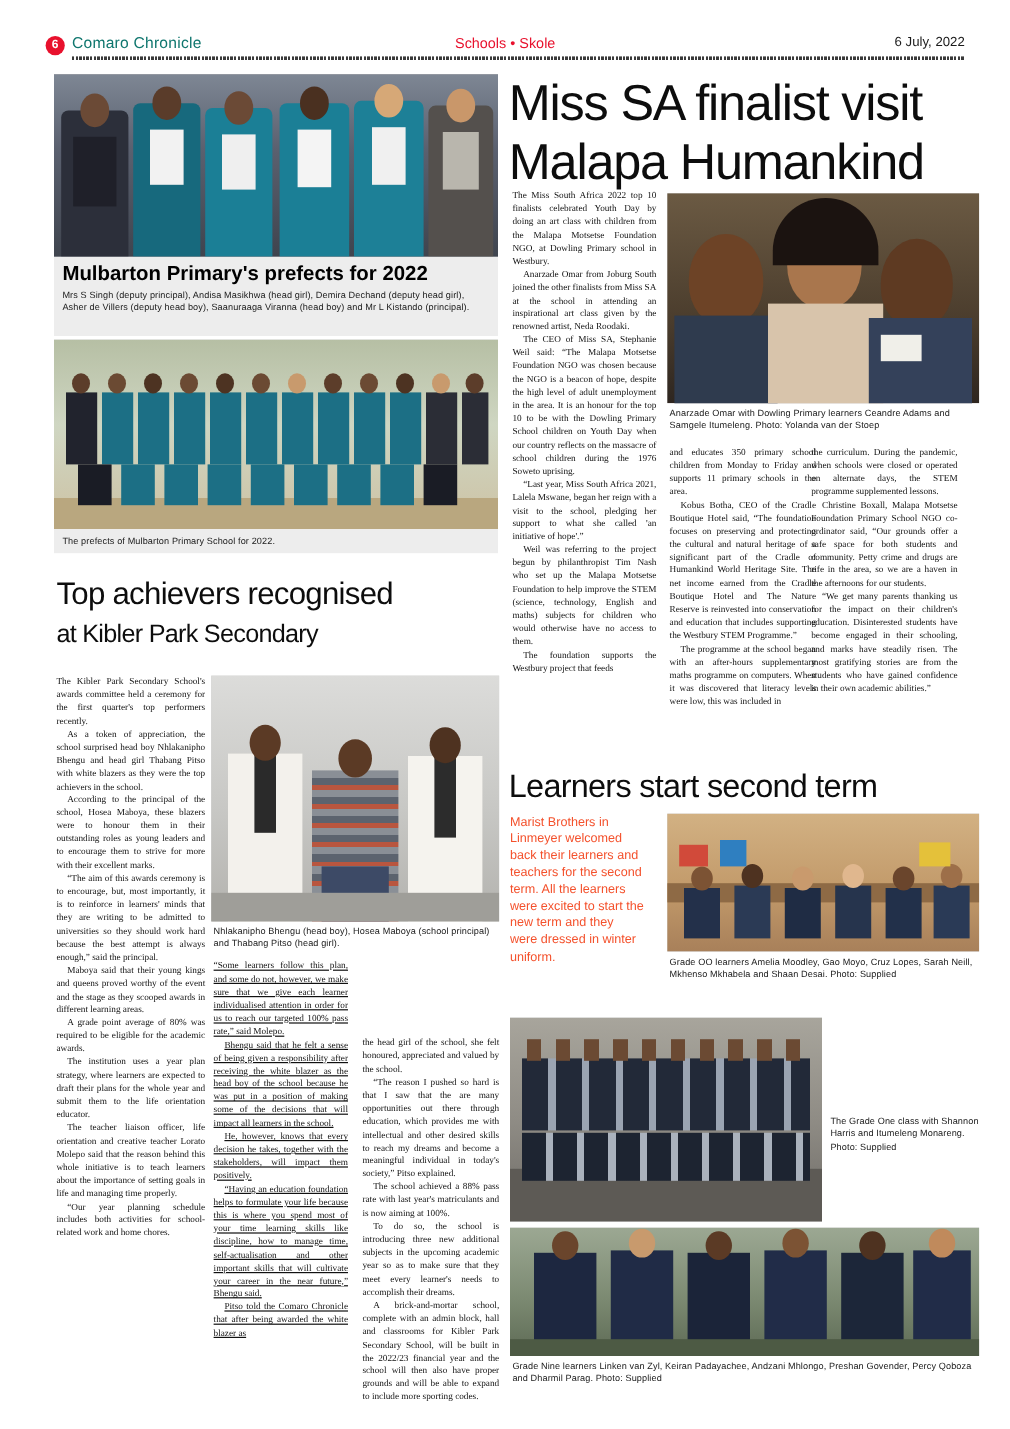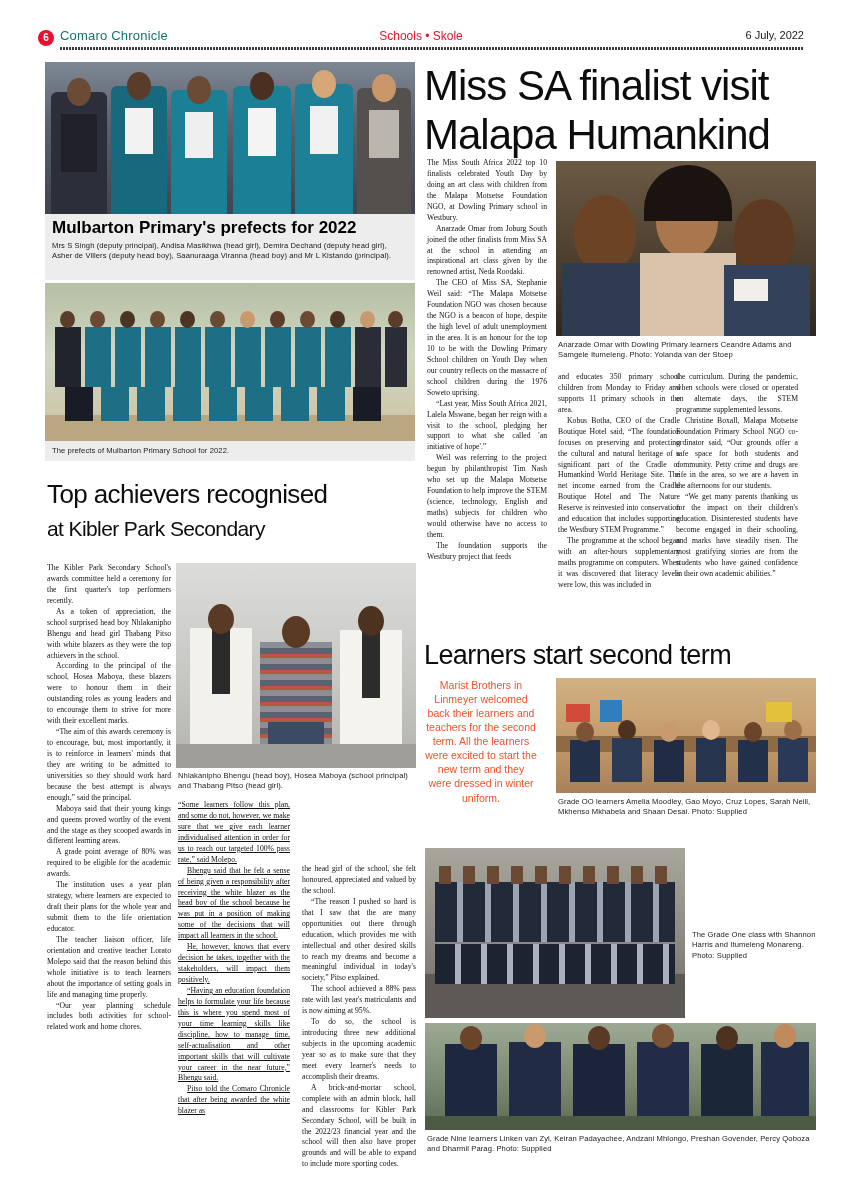--- a/index.html
+++ b/index.html
@@ -249,21 +249,21 @@
     <p class="first">“Some learners follow this plan, and some do not, however, we make sure that we give each learner individualised attention in order for us to reach our targeted 100% pass rate,” said Molepo.</p>
     <p>Bhengu said that he felt a sense of being given a responsibility after receiving the white blazer as the head boy of the school because he was put in a position of making some of the decisions that will impact all learners in the school.</p>
     <p>He, however, knows that every decision he takes, together with the stakeholders, will impact them positively.</p>
     <p>“Having an education foundation helps to formulate your life because this is where you spend most of your time learning skills like discipline, how to manage time, self-actualisation and other important skills that will cultivate your career in the near future,” Bhengu said.</p>
     <p>Pitso told the Comaro Chronicle that after being awarded the white blazer as</p>
   </div>
 
   <div class="bodytext" style="left:302px; top:836px; width:114px; height:335px;margin-top:28px;">
     <p class="first">the head girl of the school, she felt honoured, appreciated and valued by the school.</p>
     <p>“The reason I pushed so hard is that I saw that the are many opportunities out there through education, which provides me with intellectual and other desired skills to reach my dreams and become a meaningful individual in today's society,” Pitso explained.</p>
-    <p>The school achieved a 88% pass rate with last year's matriculants and is now aiming at 95%.</p>
+    <p>The school achieved a 88% pass rate with last year's matriculants and is now aiming at 100%.</p>
     <p>To do so, the school is introducing three new additional subjects in the upcoming academic year so as to make sure that they meet every learner's needs to accomplish their dreams.</p>
     <p>A brick-and-mortar school, complete with an admin block, hall and classrooms for Kibler Park Secondary School, will be built in the 2022/23 financial year and the school will then also have proper grounds and will be able to expand to include more sporting codes.</p>
   </div>
 
   <div class="headline" style="left:424px; top:62px; width:400px; font-size:42px; line-height:48px; letter-spacing:-1px;">Miss SA finalist visit</div>
   <div class="headline" style="left:424px; top:111px; width:400px; font-size:42px; line-height:48px; letter-spacing:-1px;">Malapa Humankind</div>
 
   <div class="bodytext" style="left:427px; top:158px; width:120px; height:460px;">
     <p class="first">The Miss South Africa 2022 top 10 finalists celebrated Youth Day by doing an art class with children from the Malapa Motsetse Foundation NGO, at Dowling Primary school in Westbury.</p>
     <p>Anarzade Omar from Joburg South joined the other finalists from Miss SA at the school in attending an inspirational art class given by the renowned artist, Neda Roodaki.</p>
@@ -298,21 +298,21 @@
   </div>
 
   <div class="bodytext" style="left:676px; top:372px; width:122px; height:250px;">
     <p class="first">the curriculum. During the pandemic, when schools were closed or operated on alternate days, the STEM programme supplemented lessons.</p>
     <p>Christine Boxall, Malapa Motsetse Foundation Primary School NGO co-ordinator said, “Our grounds offer a safe space for both students and community. Petty crime and drugs are rife in the area, so we are a haven in the afternoons for our students.</p>
     <p>“We get many parents thanking us for the impact on their children's education. Disinterested students have become engaged in their schooling, and marks have steadily risen. The most gratifying stories are from the students who have gained confidence in their own academic abilities.”</p>
   </div>
 
   <div class="headline" style="left:424px; top:639px; width:400px; font-size:27px; line-height:32px;">Learners start second term</div>
 
-  <div class="standfirst" style="left:425px; top:678px; width:112px;text-align:center;">Marist Brothers in Linmeyer welcomed back their learners and teachers for the second term. All the learners were excited to start the new term and they were dressed in winter uniform.</div>
+  <div class="standfirst" style="left:425px; top:678px; width:112px;">Marist Brothers in Linmeyer welcomed back their learners and teachers for the second term. All the learners were excited to start the new term and they were dressed in winter uniform.</div>
 
   <div class="photo" style="left:556px; top:678px; width:260px; height:115px;">
     <div style="position:absolute;inset:0;background:linear-gradient(#d2b183 0%,#c29a6a 55%,#a8805a 100%);"></div>
     <div style="position:absolute;left:0;right:0;top:58px;height:16px;background:#8e6a45;"></div>
     <div style="position:absolute;left:14px;top:62px;width:30px;height:42px;background:#23304a;"></div>
     <div class="head" style="left:20px;top:44px;width:18px;height:20px;background:#7c5334;position:absolute;"></div>
     <div style="position:absolute;left:56px;top:60px;width:30px;height:44px;background:#2b3a55;"></div>
     <div class="head" style="left:62px;top:42px;width:18px;height:20px;background:#4e3220;position:absolute;"></div>
     <div style="position:absolute;left:98px;top:62px;width:30px;height:42px;background:#1f2c44;"></div>
     <div class="head" style="left:104px;top:44px;width:18px;height:20px;background:#c99a6d;position:absolute;"></div>

